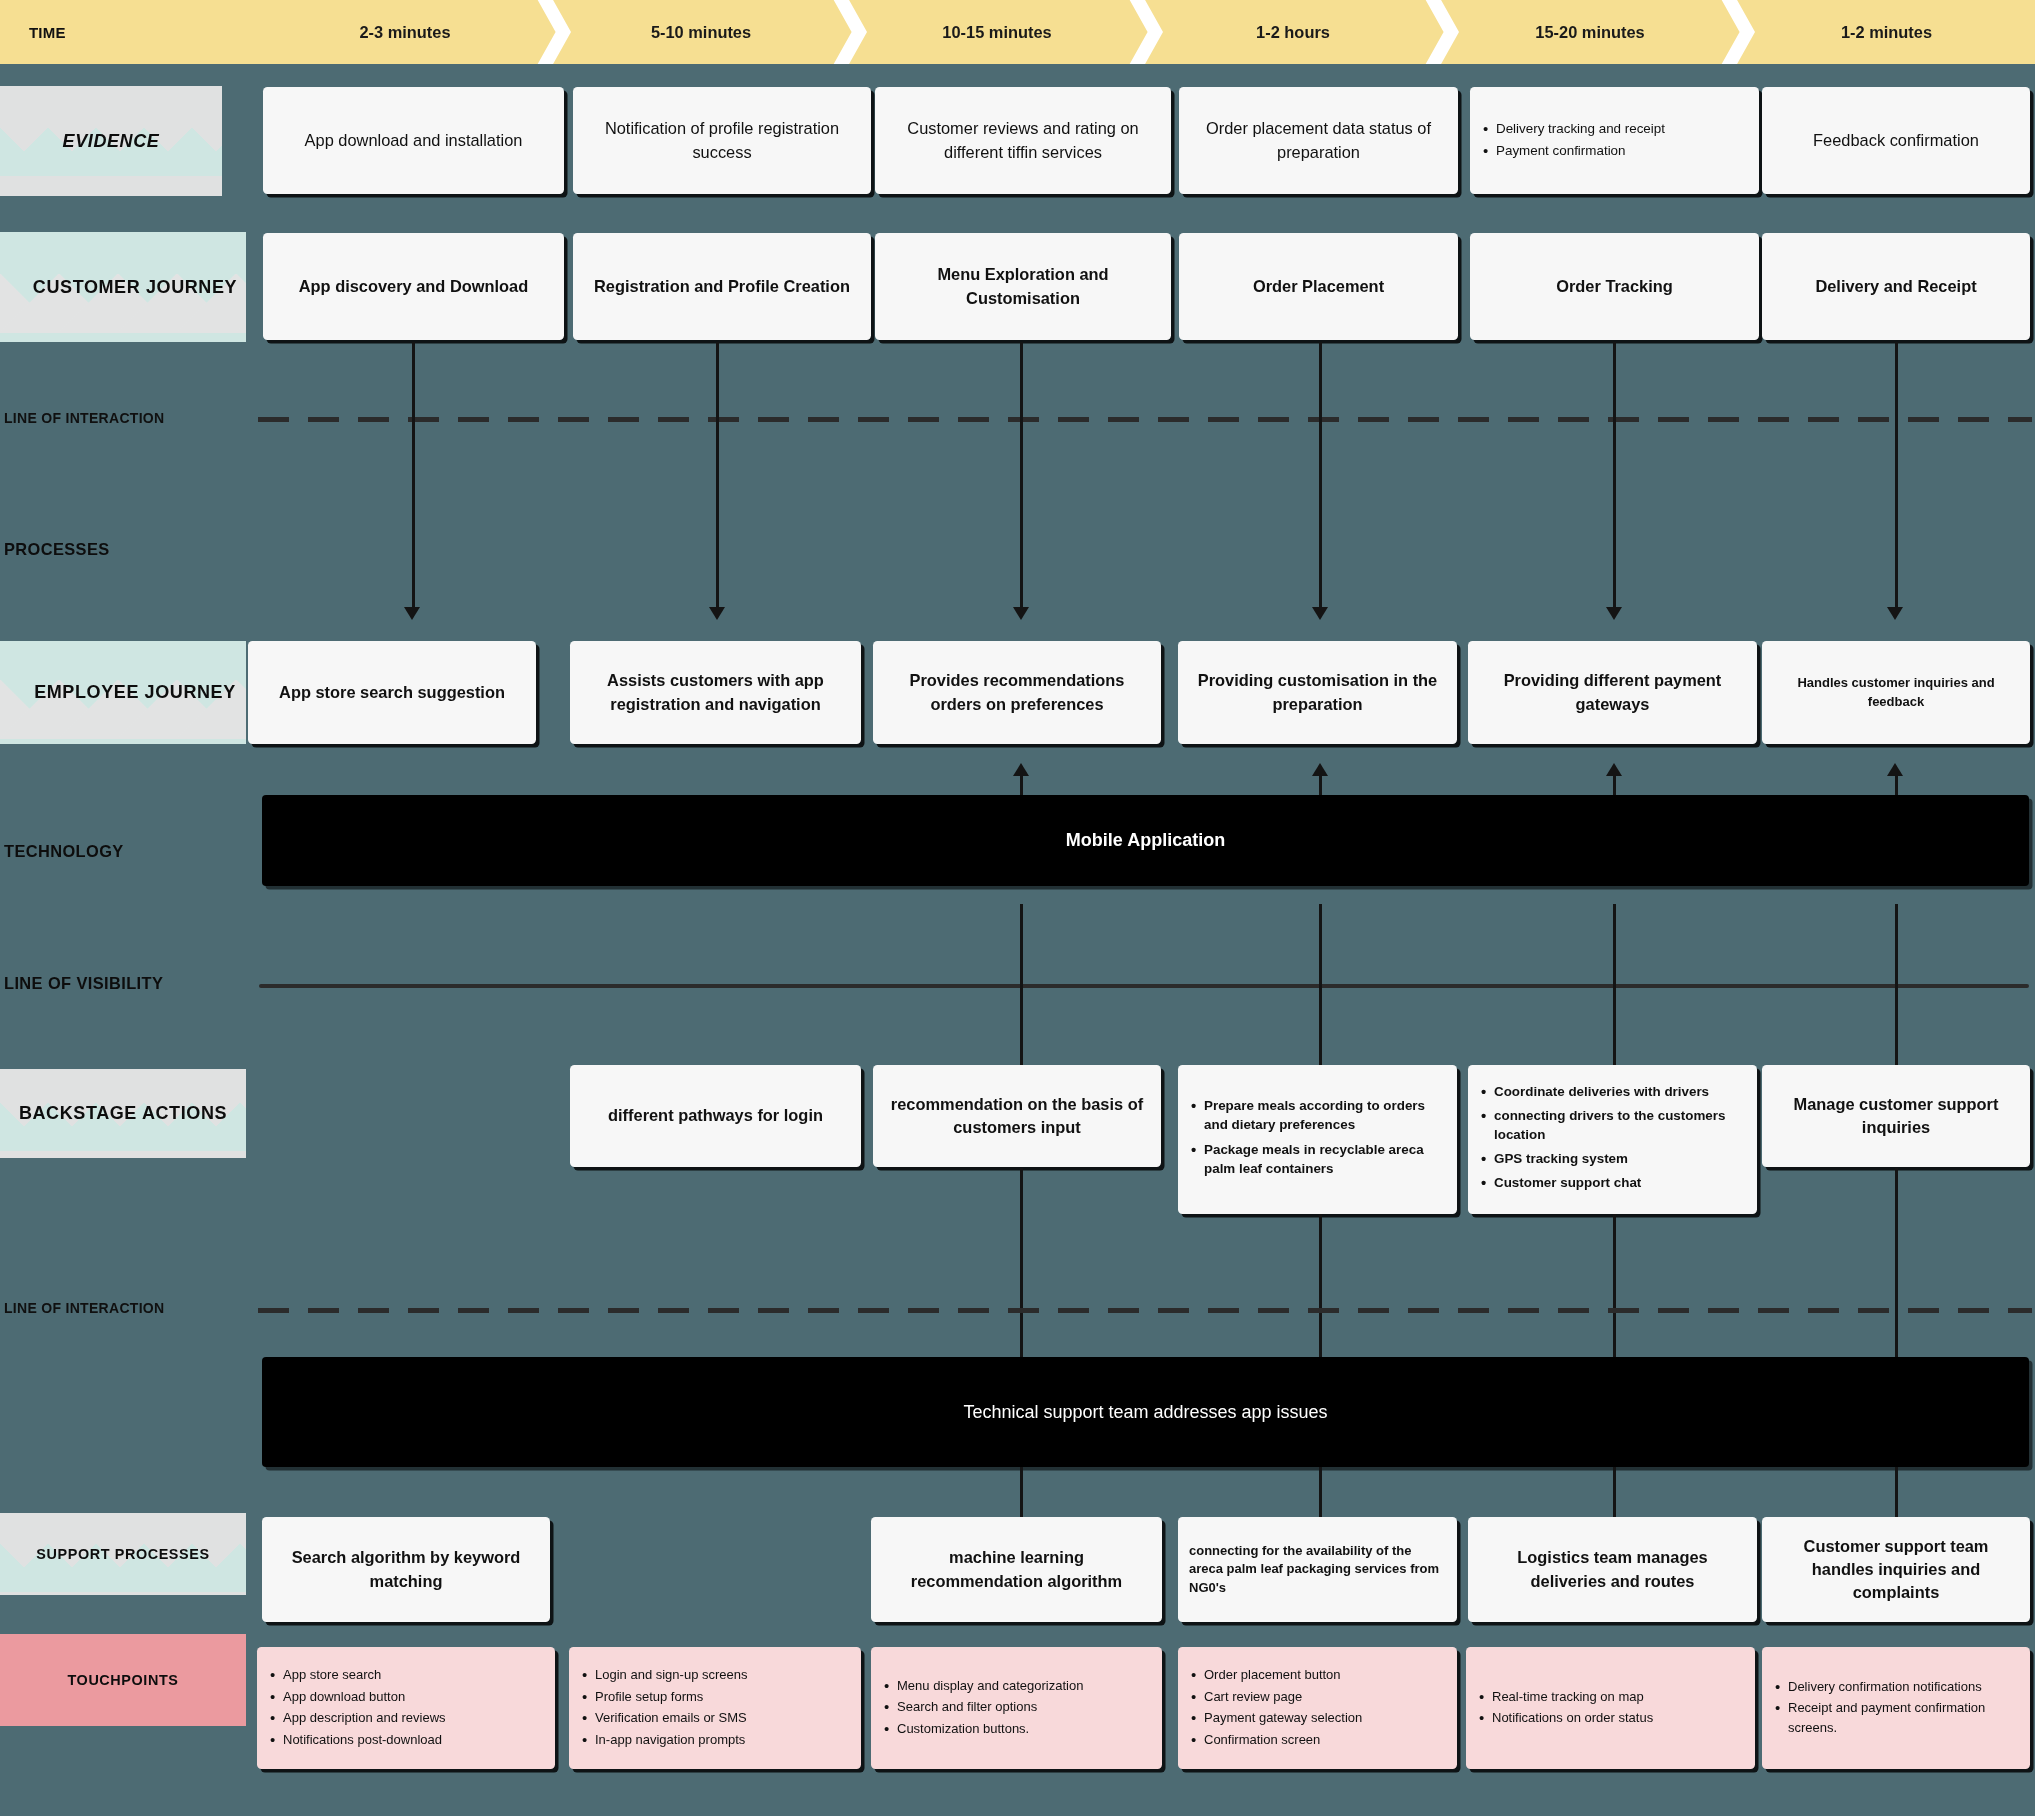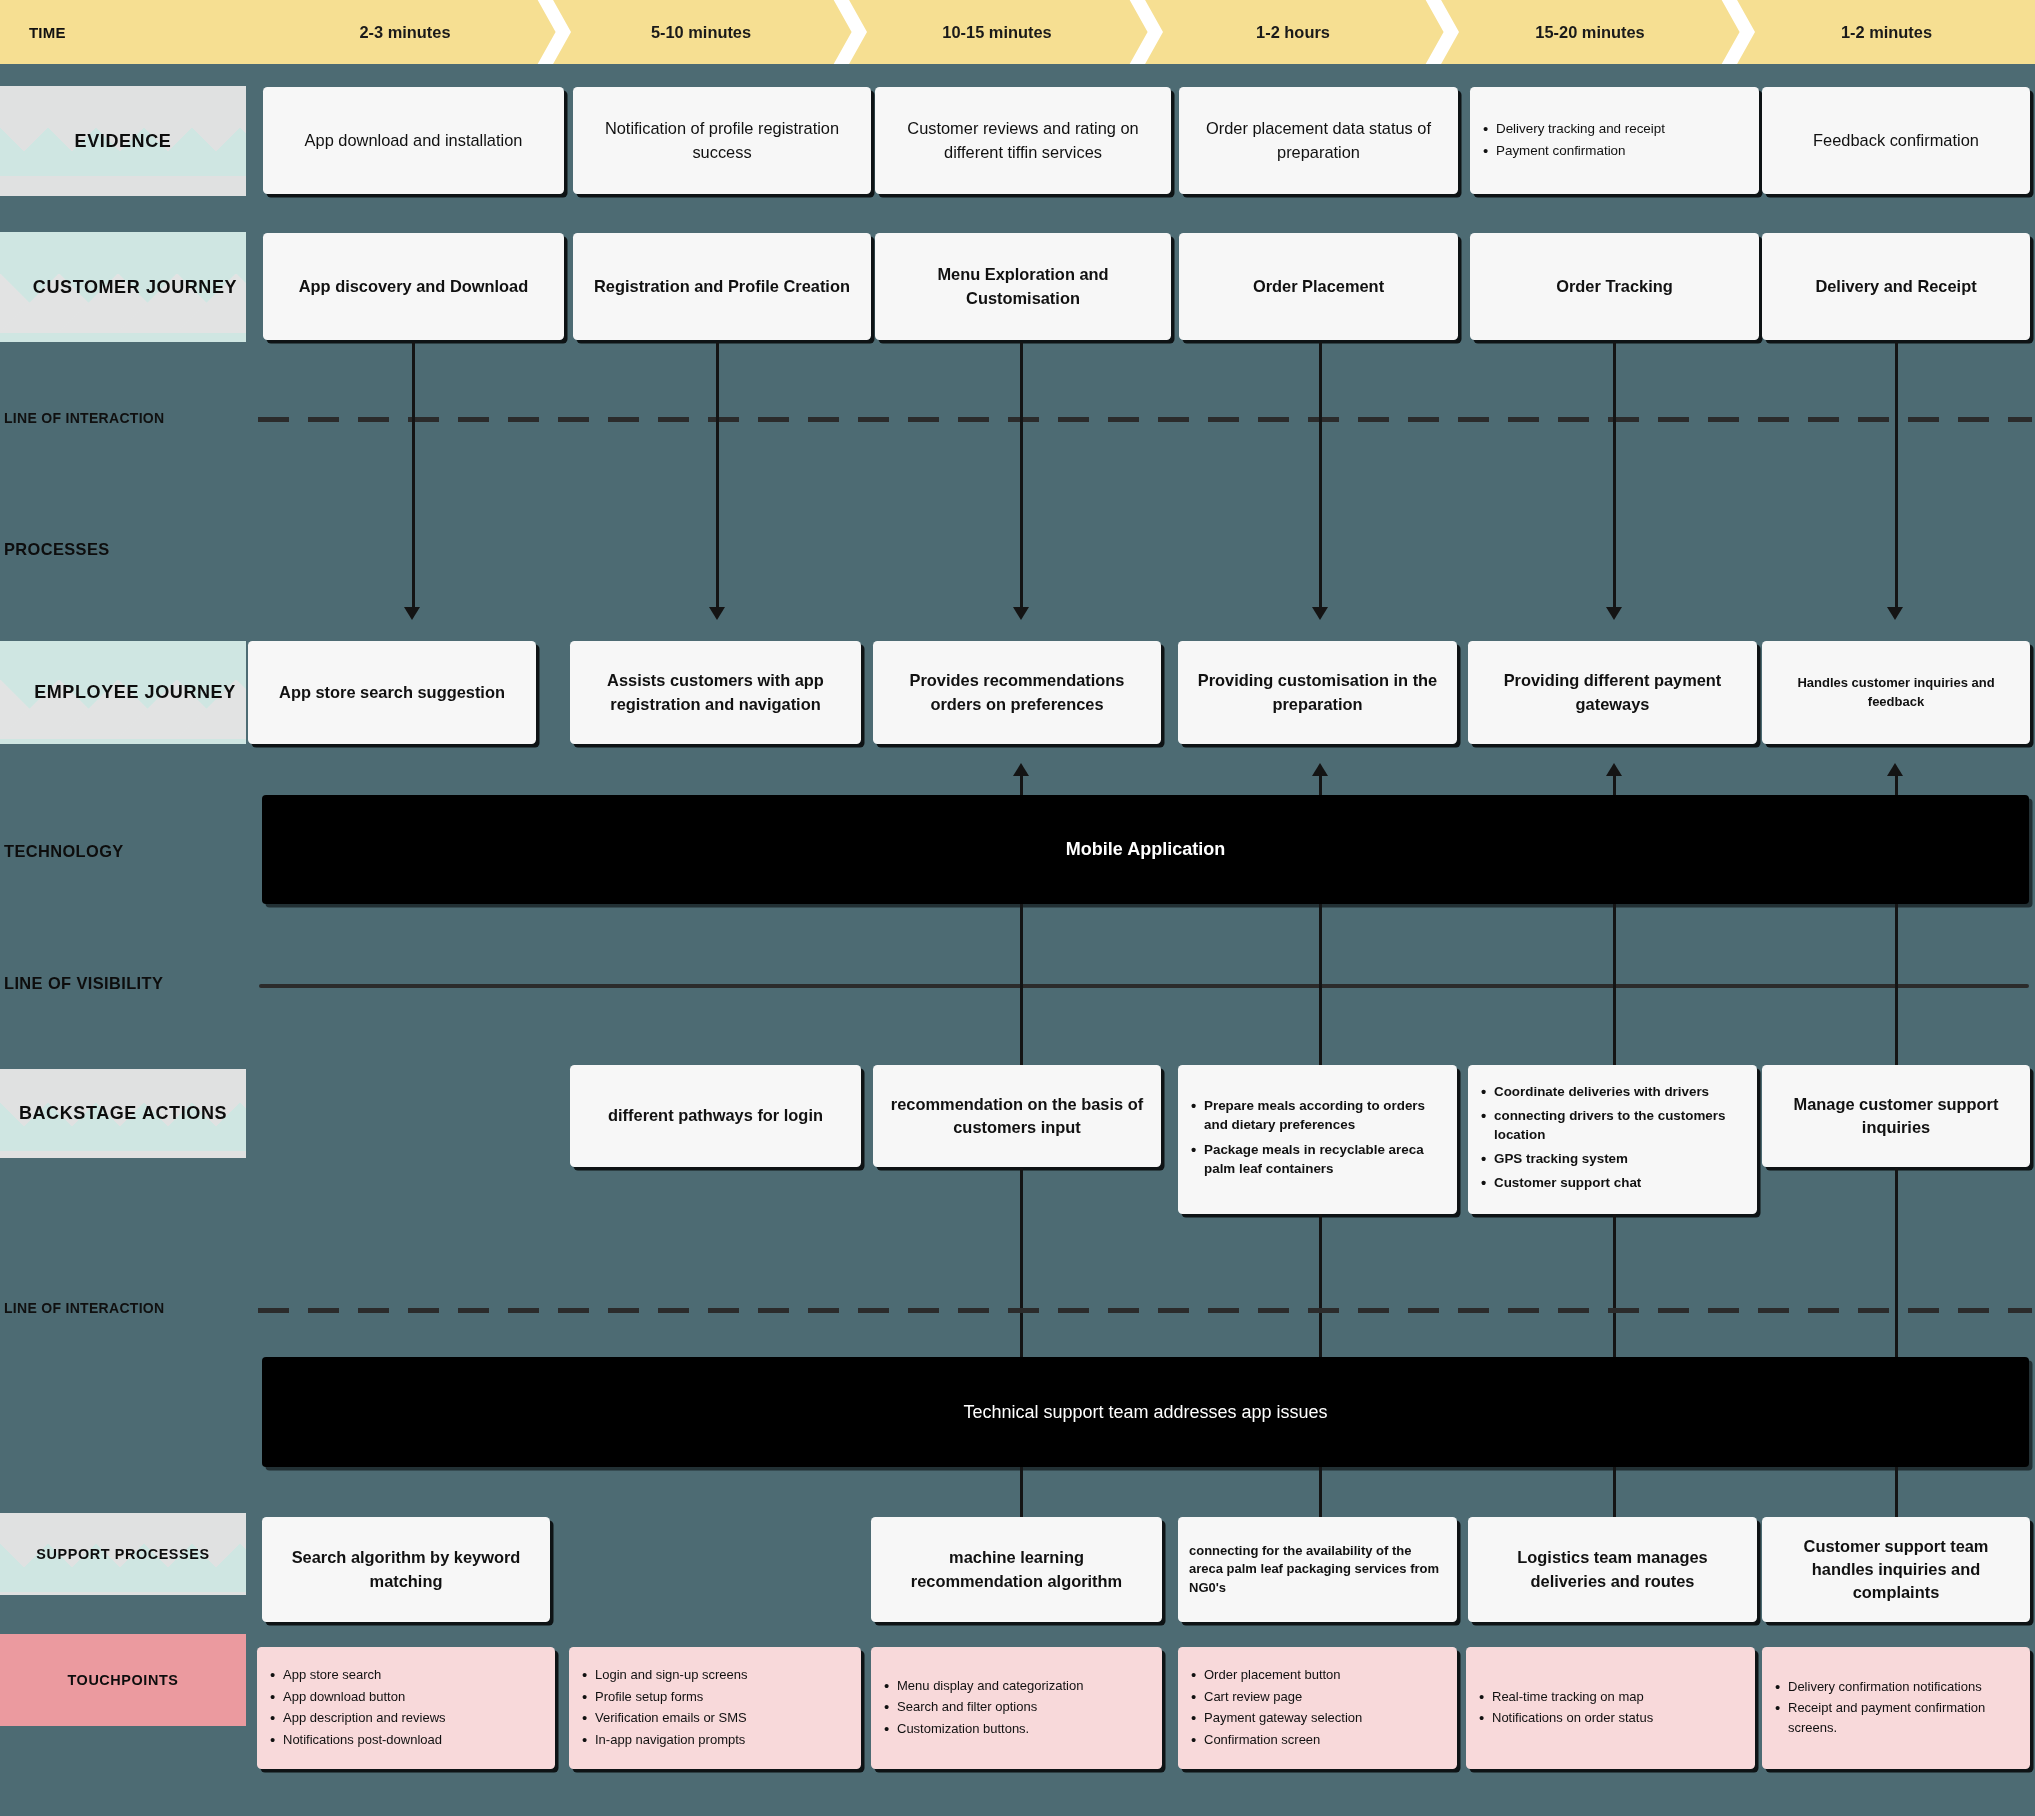--- a/index.html
+++ b/index.html
@@ -138,21 +138,21 @@
     <div class="time-cell" style="left:888px;width:296px;">1-2 hours</div>
     <div class="time-cell" style="left:1185px;width:296px;">15-20 minutes</div>
     <div class="time-cell" style="left:1481px;width:297px;">1-2 minutes</div>
     <div class="chev" style="left:279px;"></div>
     <div class="chev" style="left:575px;"></div>
     <div class="chev" style="left:871px;"></div>
     <div class="chev" style="left:1167px;"></div>
     <div class="chev" style="left:1463px;"></div>
   </div>
 
-  <div class="rowlabel grey" style="left:0;top:86px;width:246px;height:110px;">
+  <div class="rowlabel grey" style="left:0;top:86px;width:222px;height:110px;font-style:italic;">
     <div class="deco deco-mint"></div>
     <div class="txt">EVIDENCE</div>
   </div>
 
   <div class="card" style="left:263px;top:87px;width:301px;height:107px;">
     <div class="ctext">App download and installation</div>
   </div>
   <div class="card" style="left:573px;top:87px;width:298px;height:107px;">
     <div class="ctext">Notification of profile registration success</div>
   </div>
@@ -241,21 +241,21 @@
   <div class="vline" style="left:1020px;top:775px;height:39px;"></div>
   <div class="arrowhead arrow-up" style="left:1013px;top:763px;"></div>
   <div class="vline" style="left:1319px;top:775px;height:39px;"></div>
   <div class="arrowhead arrow-up" style="left:1312px;top:763px;"></div>
   <div class="vline" style="left:1613px;top:775px;height:39px;"></div>
   <div class="arrowhead arrow-up" style="left:1606px;top:763px;"></div>
   <div class="vline" style="left:1895px;top:775px;height:39px;"></div>
   <div class="arrowhead arrow-up" style="left:1887px;top:763px;"></div>
 
   <div class="bigline-label abs" style="left:4px;top:842px;">TECHNOLOGY</div>
-  <div class="blackbar" style="left:262px;top:795px;width:1767px;height:109px;">
+  <div class="blackbar" style="left:262px;top:795px;width:1767px;height:91px;">
     <div class="btext">Mobile Application</div>
   </div>
 
   <div class="bigline-label abs" style="left:4px;top:974px;">LINE OF VISIBILITY</div>
   <div class="solidline" style="left:259px;top:984px;width:1770px;"></div>
 
   <div class="vline" style="left:1020px;top:904px;height:176px;"></div>
   <div class="vline" style="left:1319px;top:904px;height:176px;"></div>
   <div class="vline" style="left:1613px;top:904px;height:176px;"></div>
   <div class="vline" style="left:1895px;top:904px;height:176px;"></div>

